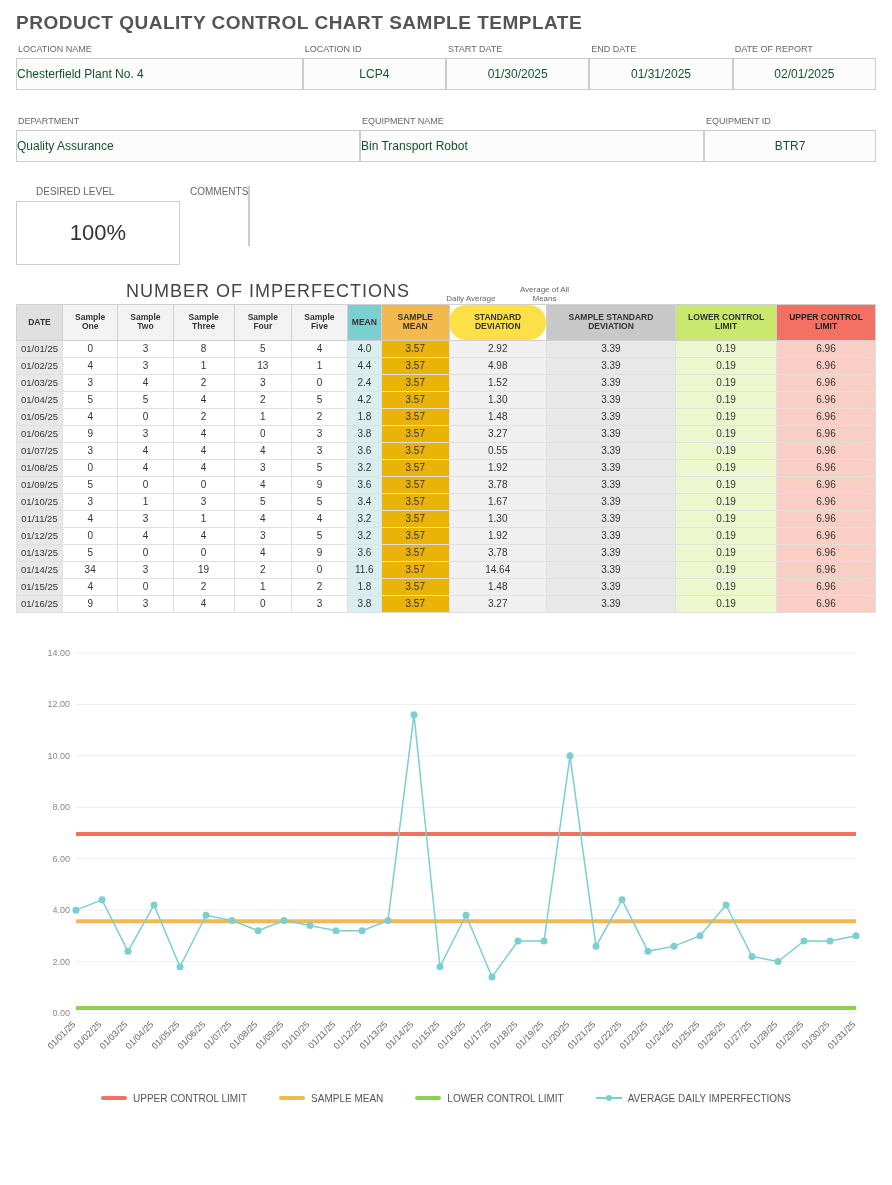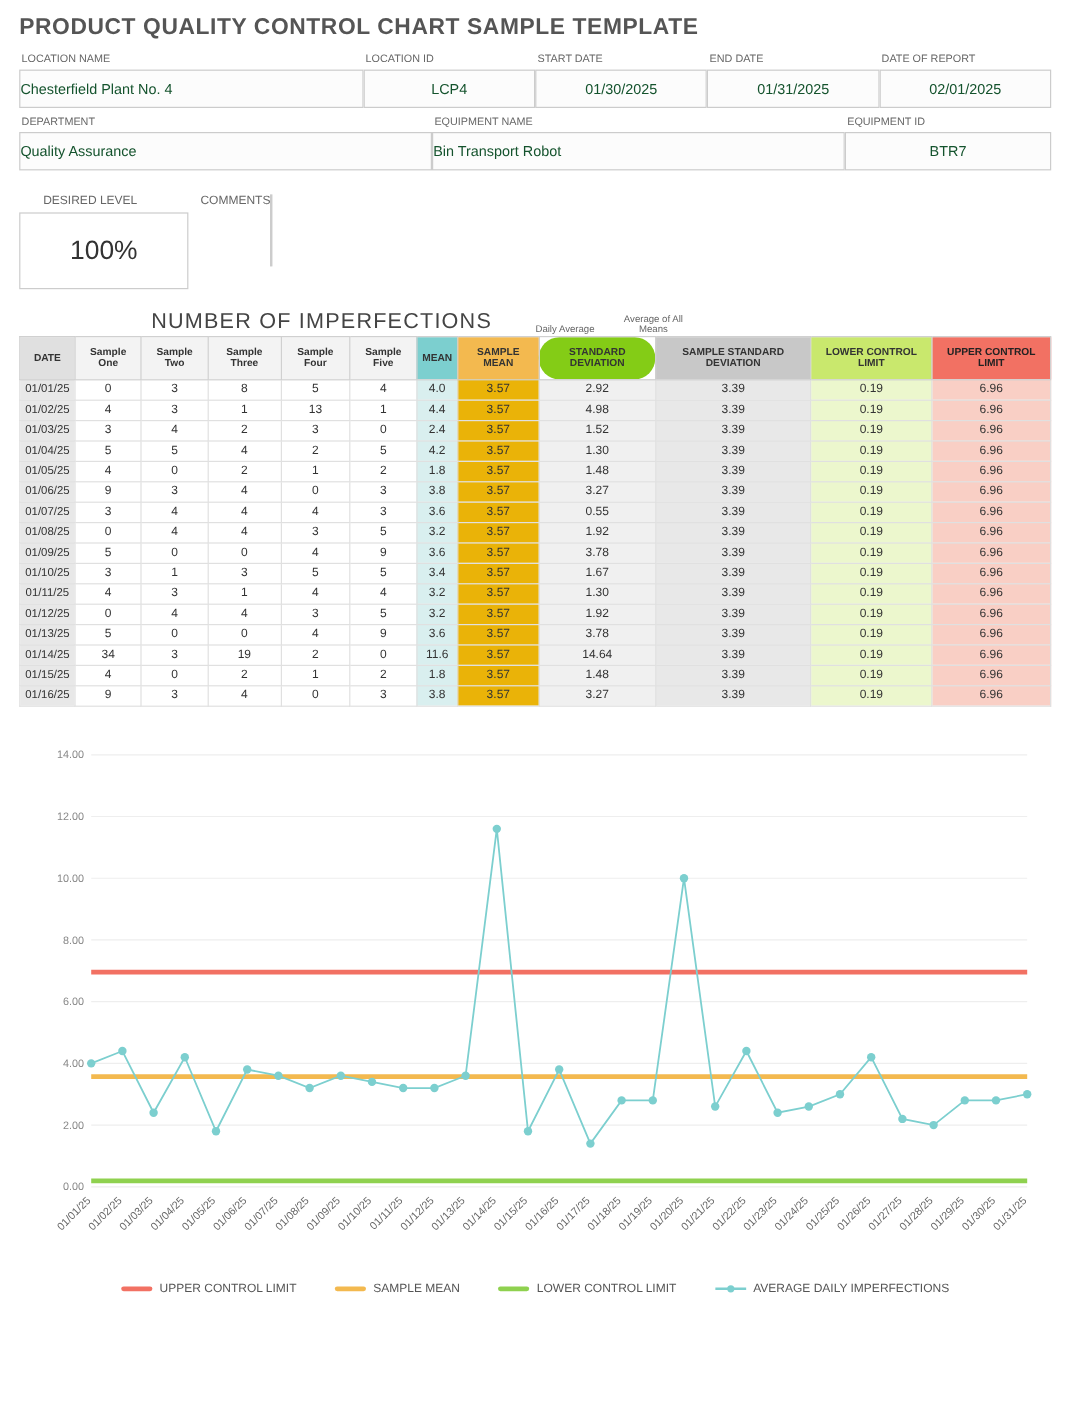--- a/index.html
+++ b/index.html
@@ -1,39 +1,39 @@
 <!DOCTYPE html>
 <html><head>
 <meta charset="utf-8">
 <style>
   * { box-sizing: border-box; margin: 0; padding: 0; }
   body { font-family: "Century Gothic", "Trebuchet MS", sans-serif; background: #fff; color: #333; width: 892px; }
   .page { padding: 12px 16px; }
   .title { font-size: 19px; font-weight: bold; color: #555; letter-spacing: 0.5px; margin-bottom: 8px; }
-  .hdr-row { display: flex; gap: 0; margin-bottom: 4px; }
+  .hdr-row { display: flex; gap: 0; margin-bottom: 24px; }
   .hdr-cell { flex: 1; display: flex; flex-direction: column; }
   .hdr-cell.w2 { flex: 2; }
   .hdr-label { font-size: 9px; color: #666; padding: 2px 6px 4px 2px; }
   .hdr-val { border: 1px solid #ccc; background: #fcfcfc; padding: 8px 0; font-size: 12px; color: #14532d; }
   .hdr-val.center { text-align: center; }
   .desired-row { display: flex; gap: 8px; margin: 20px 0 16px 0; align-items: flex-start; }
   .desired-col { display: flex; flex-direction: column; }
   .desired-label { font-size: 10px; color: #666; padding-bottom: 4px; padding-left: 20px; }
-  .desired-box { border: 1px solid #ccc; width: 141px; text-align: center; padding: 18px 0; font-size: 22px; font-weight: 400; }
+  .desired-box { border: 1px solid #ccc; width: 164px; text-align: center; padding: 18px 0; font-size: 22px; font-weight: 400; }
   .comments-col { flex: 1; display: flex; flex-direction: row; }
   .comments-box { border: 1px solid #ccc; background: #f5f5f5; height: 60px; }
   .sect-title-row { display: flex; align-items: flex-end; }
   .sect-title { font-size: 18px; letter-spacing: 1px; color: #444; padding-left: 110px; padding-bottom: 2px; flex: 0 0 418px; }
   .mini-label { flex: 1; font-size: 8px; color: #666; text-align: center; line-height: 1.1; }
   .tbl { width: 100%; border-collapse: collapse; font-size: 10px; }
   .tbl th { padding: 8px 4px; font-size: 8.5px; font-weight: bold; color: #333; border: 1px solid #d0d0d0; background: #f3f3f3; line-height: 1.1; }
   .tbl th.date { background: #e0e0e0; }
   .tbl th.mean { background: #7ccfcf; }
   .tbl th.smean { background: #f3b94f; }
-  .tbl th.sd { background: #84cc16; border-radius: 17px; }
+  .tbl th.sd { background: #fde047; border-radius: 17px; }
   .tbl th.ssd { background: #c8c8c8; }
   .tbl th.lcl { background: #c9e86d; }
   .tbl th.ucl { background: #f27163; color: #222; }
   .tbl td { padding: 2.5px 4px; text-align: center; border: 1px solid #e0e0e0; font-size: 10px; }
   .tbl td.date { background: #e8e8e8; font-size: 9.5px; }
   .tbl td.mean { background: #d9efef; }
   .tbl td.smean { background: #eab308; }
   .tbl td.sd { background: #f0f0f0; }
   .tbl td.ssd { background: #e8e8e8; }
   .tbl td.lcl { background: #ecf7cd; }

